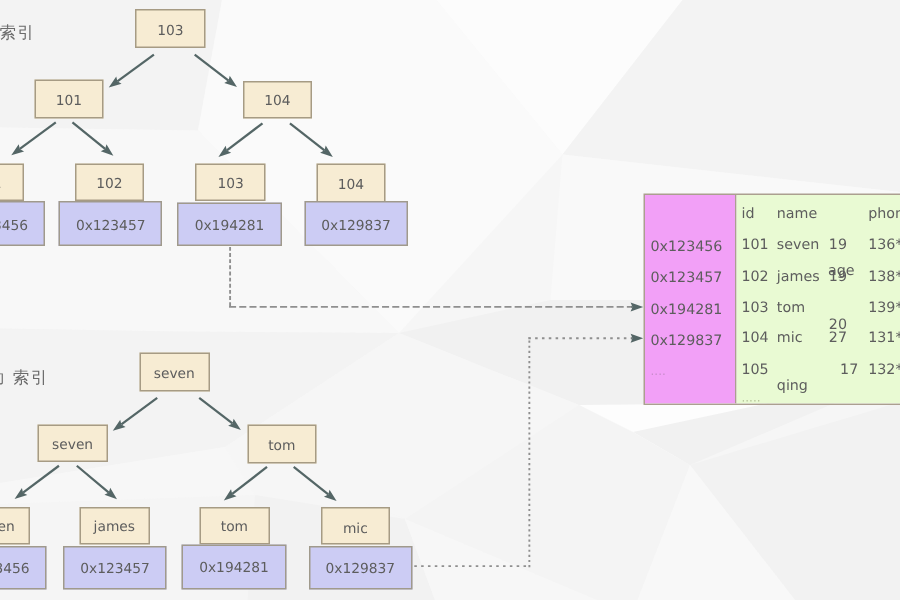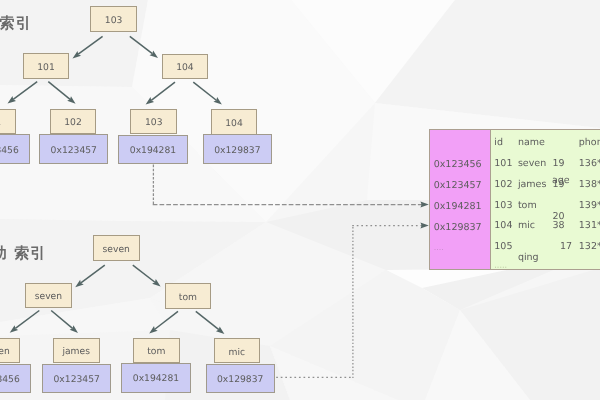--- a/index.html
+++ b/index.html
@@ -8,21 +8,21 @@
        font-family:"Liberation Sans",sans-serif;
        -webkit-font-smoothing:antialiased;text-rendering:geometricPrecision;
        }
   #stage{position:relative;width:600px;height:400px;overflow:hidden;background:#f7f7f7;}
   svg.full{position:absolute;left:0;top:0;width:600px;height:400px;display:block;}
   #nodes{position:absolute;left:0;top:0;width:600px;height:400px;opacity:0.999;}
   .node{position:absolute;box-sizing:border-box;display:flex;
         align-items:center;justify-content:center;line-height:1;padding-top:2.6px;}
   .keybox{background:#f7ecd3;border:1.2px solid #a69b84;color:#5d5d5d;font-family:"DejaVu Sans",sans-serif;font-size:9.2px;}
   .ptrbox{background:#ccccf4;border:1.2px solid #a09a8c;color:#5d5d5d;font-family:"DejaVu Sans",sans-serif;font-size:9.2px;}
-  .cnlabel{position:absolute;color:#6a6a6a;font-size:15px;font-weight:bold;
+  .cnlabel{position:absolute;color:#6a6a6a;font-size:11px;font-weight:normal;
            font-family:"DejaVu Sans",sans-serif;white-space:nowrap;letter-spacing:1.1px;
            line-height:1;}
   .caption{position:absolute;color:#5a5a5a;font-size:13.7px;white-space:nowrap;
            font-family:"DejaVu Sans",sans-serif;line-height:1;}
   .tcell{position:absolute;color:#5d5d5d;font-family:"DejaVu Sans",sans-serif;font-size:9.5px;white-space:nowrap;line-height:1;}
 </style>
 </head>
 <body>
 
 <div id="stage">
@@ -162,21 +162,21 @@
       <div class="tcell" style="left: 494.3px; top: 179.7px;">102</div>
       <div class="tcell" style="left: 517.9px; top: 179.7px;">james</div>
       <div class="tcell" style="left: 518.6px; width: 80px; text-align: center; top: 179.7px;">19</div>
       <div class="tcell" style="left: 578.8px; top: 179.7px;">138*****</div>
       <div class="tcell" style="left: 494.3px; top: 200.5px;">103</div>
       <div class="tcell" style="left: 517.9px; top: 200.5px;">tom</div>
       <div class="tcell" style="left: 518.6px; width: 80px; text-align: center; top: 200.5px; margin-top: 11px;">20</div>
       <div class="tcell" style="left: 578.8px; top: 200.5px;">139*****</div>
       <div class="tcell" style="left: 494.3px; top: 221.2px;">104</div>
       <div class="tcell" style="left: 517.9px; top: 221.2px;">mic</div>
-      <div class="tcell" style="left: 518.6px; width: 80px; text-align: center; top: 221.2px;">38</div>
+      <div class="tcell" style="left: 518.6px; width: 80px; text-align: center; top: 221.2px;">27</div>
       <div class="tcell" style="left: 578.8px; top: 221.2px;">131*****</div>
       <div class="tcell" style="left: 494.3px; top: 241.9px;">105</div>
       <div class="tcell" style="left: 517.9px; top: 241.9px; margin-top: 11px;">qing</div>
       <div class="tcell" style="left: 518.6px; width: 95px; text-align: center; top: 241.9px;">17</div>
       <div class="tcell" style="left: 578.8px; top: 241.9px;">132*****</div>
       <div class="tcell" style="left: 494.3px; top: 264.1px; font-size: 8px; color: rgb(183, 197, 155);">·····</div>
       <div class="tcell" style="left: 433.7px; top: 160.3px;">0x123456</div>
       <div class="tcell" style="left: 433.7px; top: 181px;">0x123457</div>
       <div class="tcell" style="left: 433.7px; top: 201.8px;">0x194281</div>
       <div class="tcell" style="left: 433.7px; top: 222.5px;">0x129837</div>

